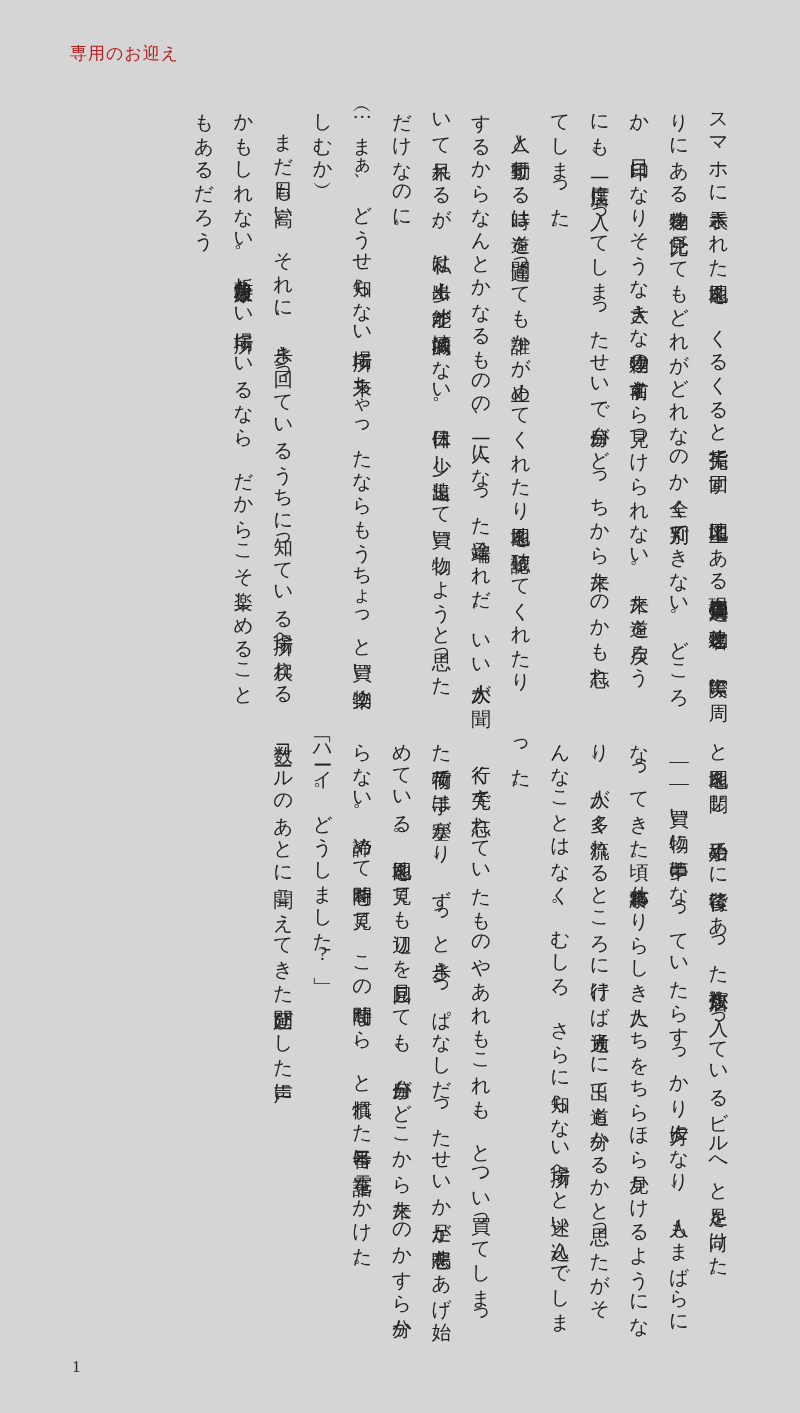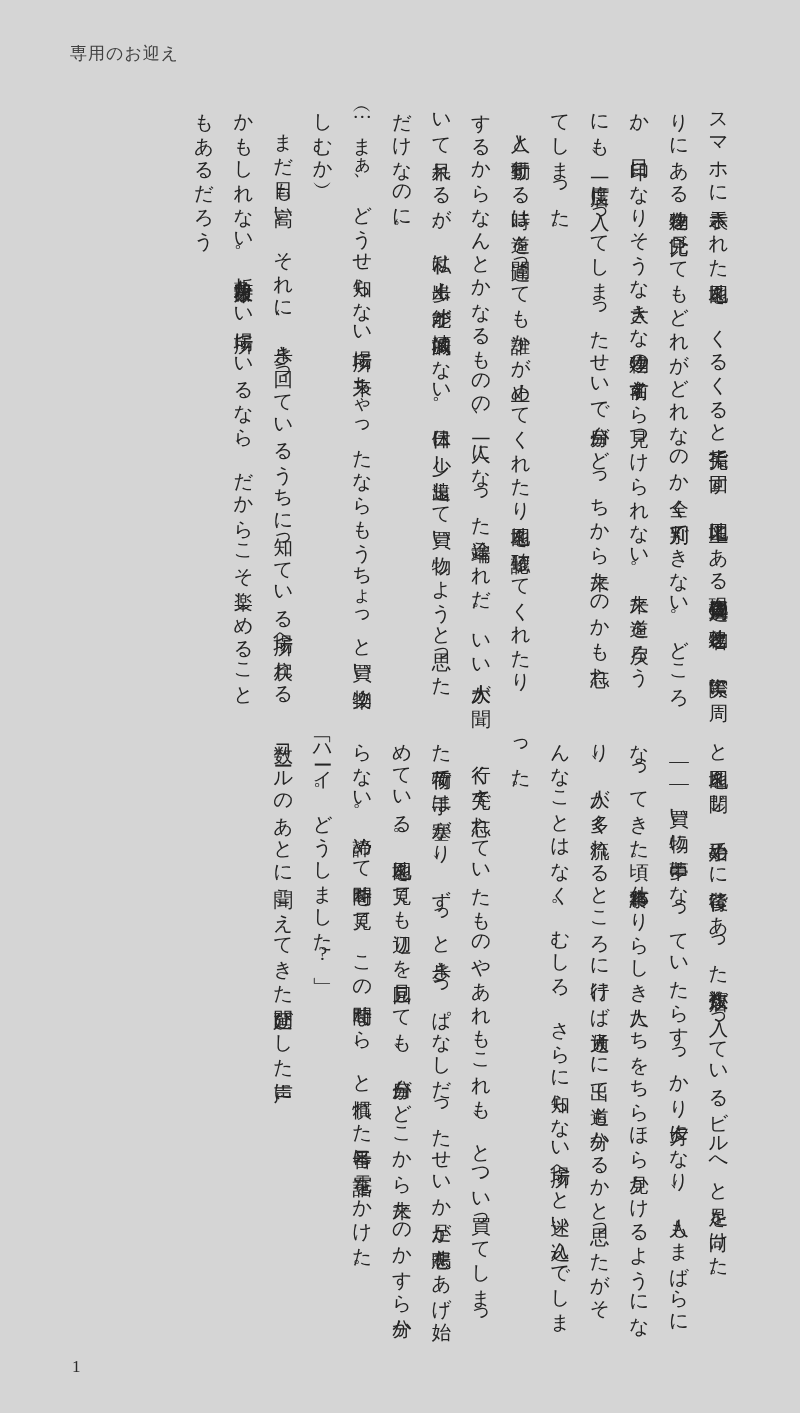--- a/index.html
+++ b/index.html
@@ -22,21 +22,21 @@
     height: 1413px;
     background: #d5d5d5;
   }
   
   .running-head {
     position: absolute;
     top: 42px;
     left: 70px;
     font-size: 17px;
     letter-spacing: 1px;
-    color: #404040;
+    color: #b91c1c;
     writing-mode: horizontal-tb;
     white-space: nowrap;
   }
   
   .page-number {
     position: absolute;
     left: 72px;
     bottom: 36px;
     font-size: 17px;
     color: #2a2a2a;

